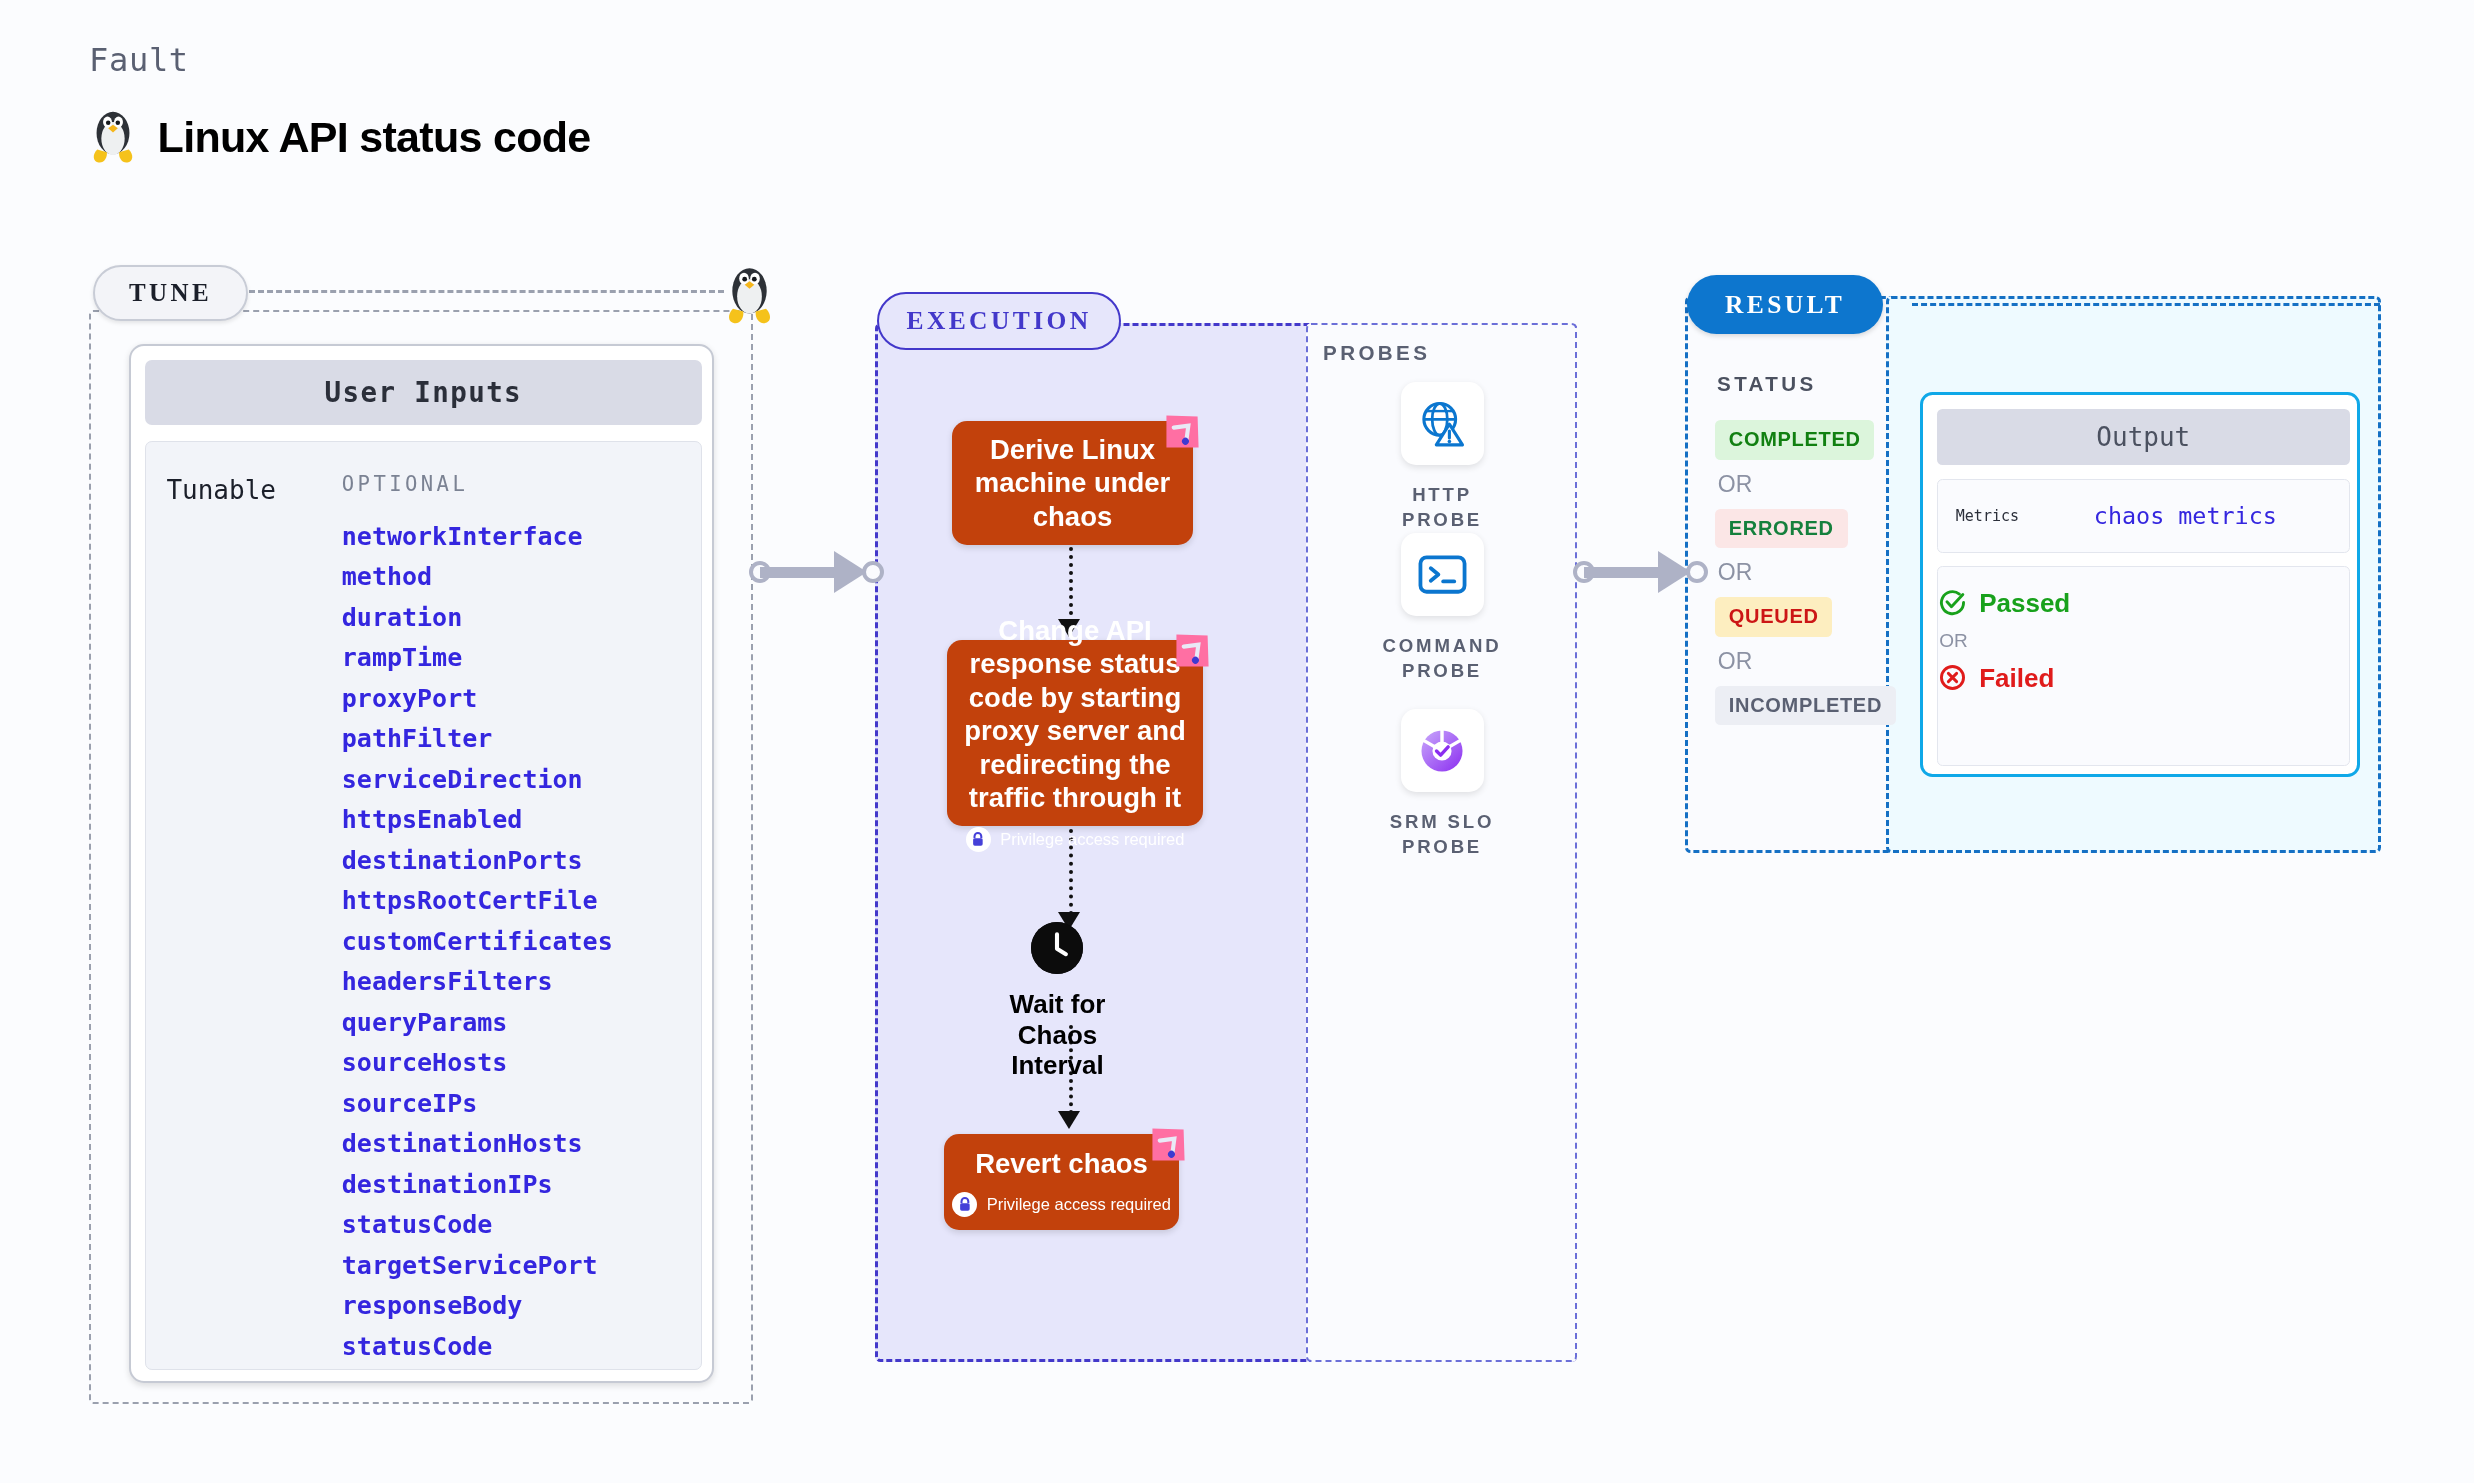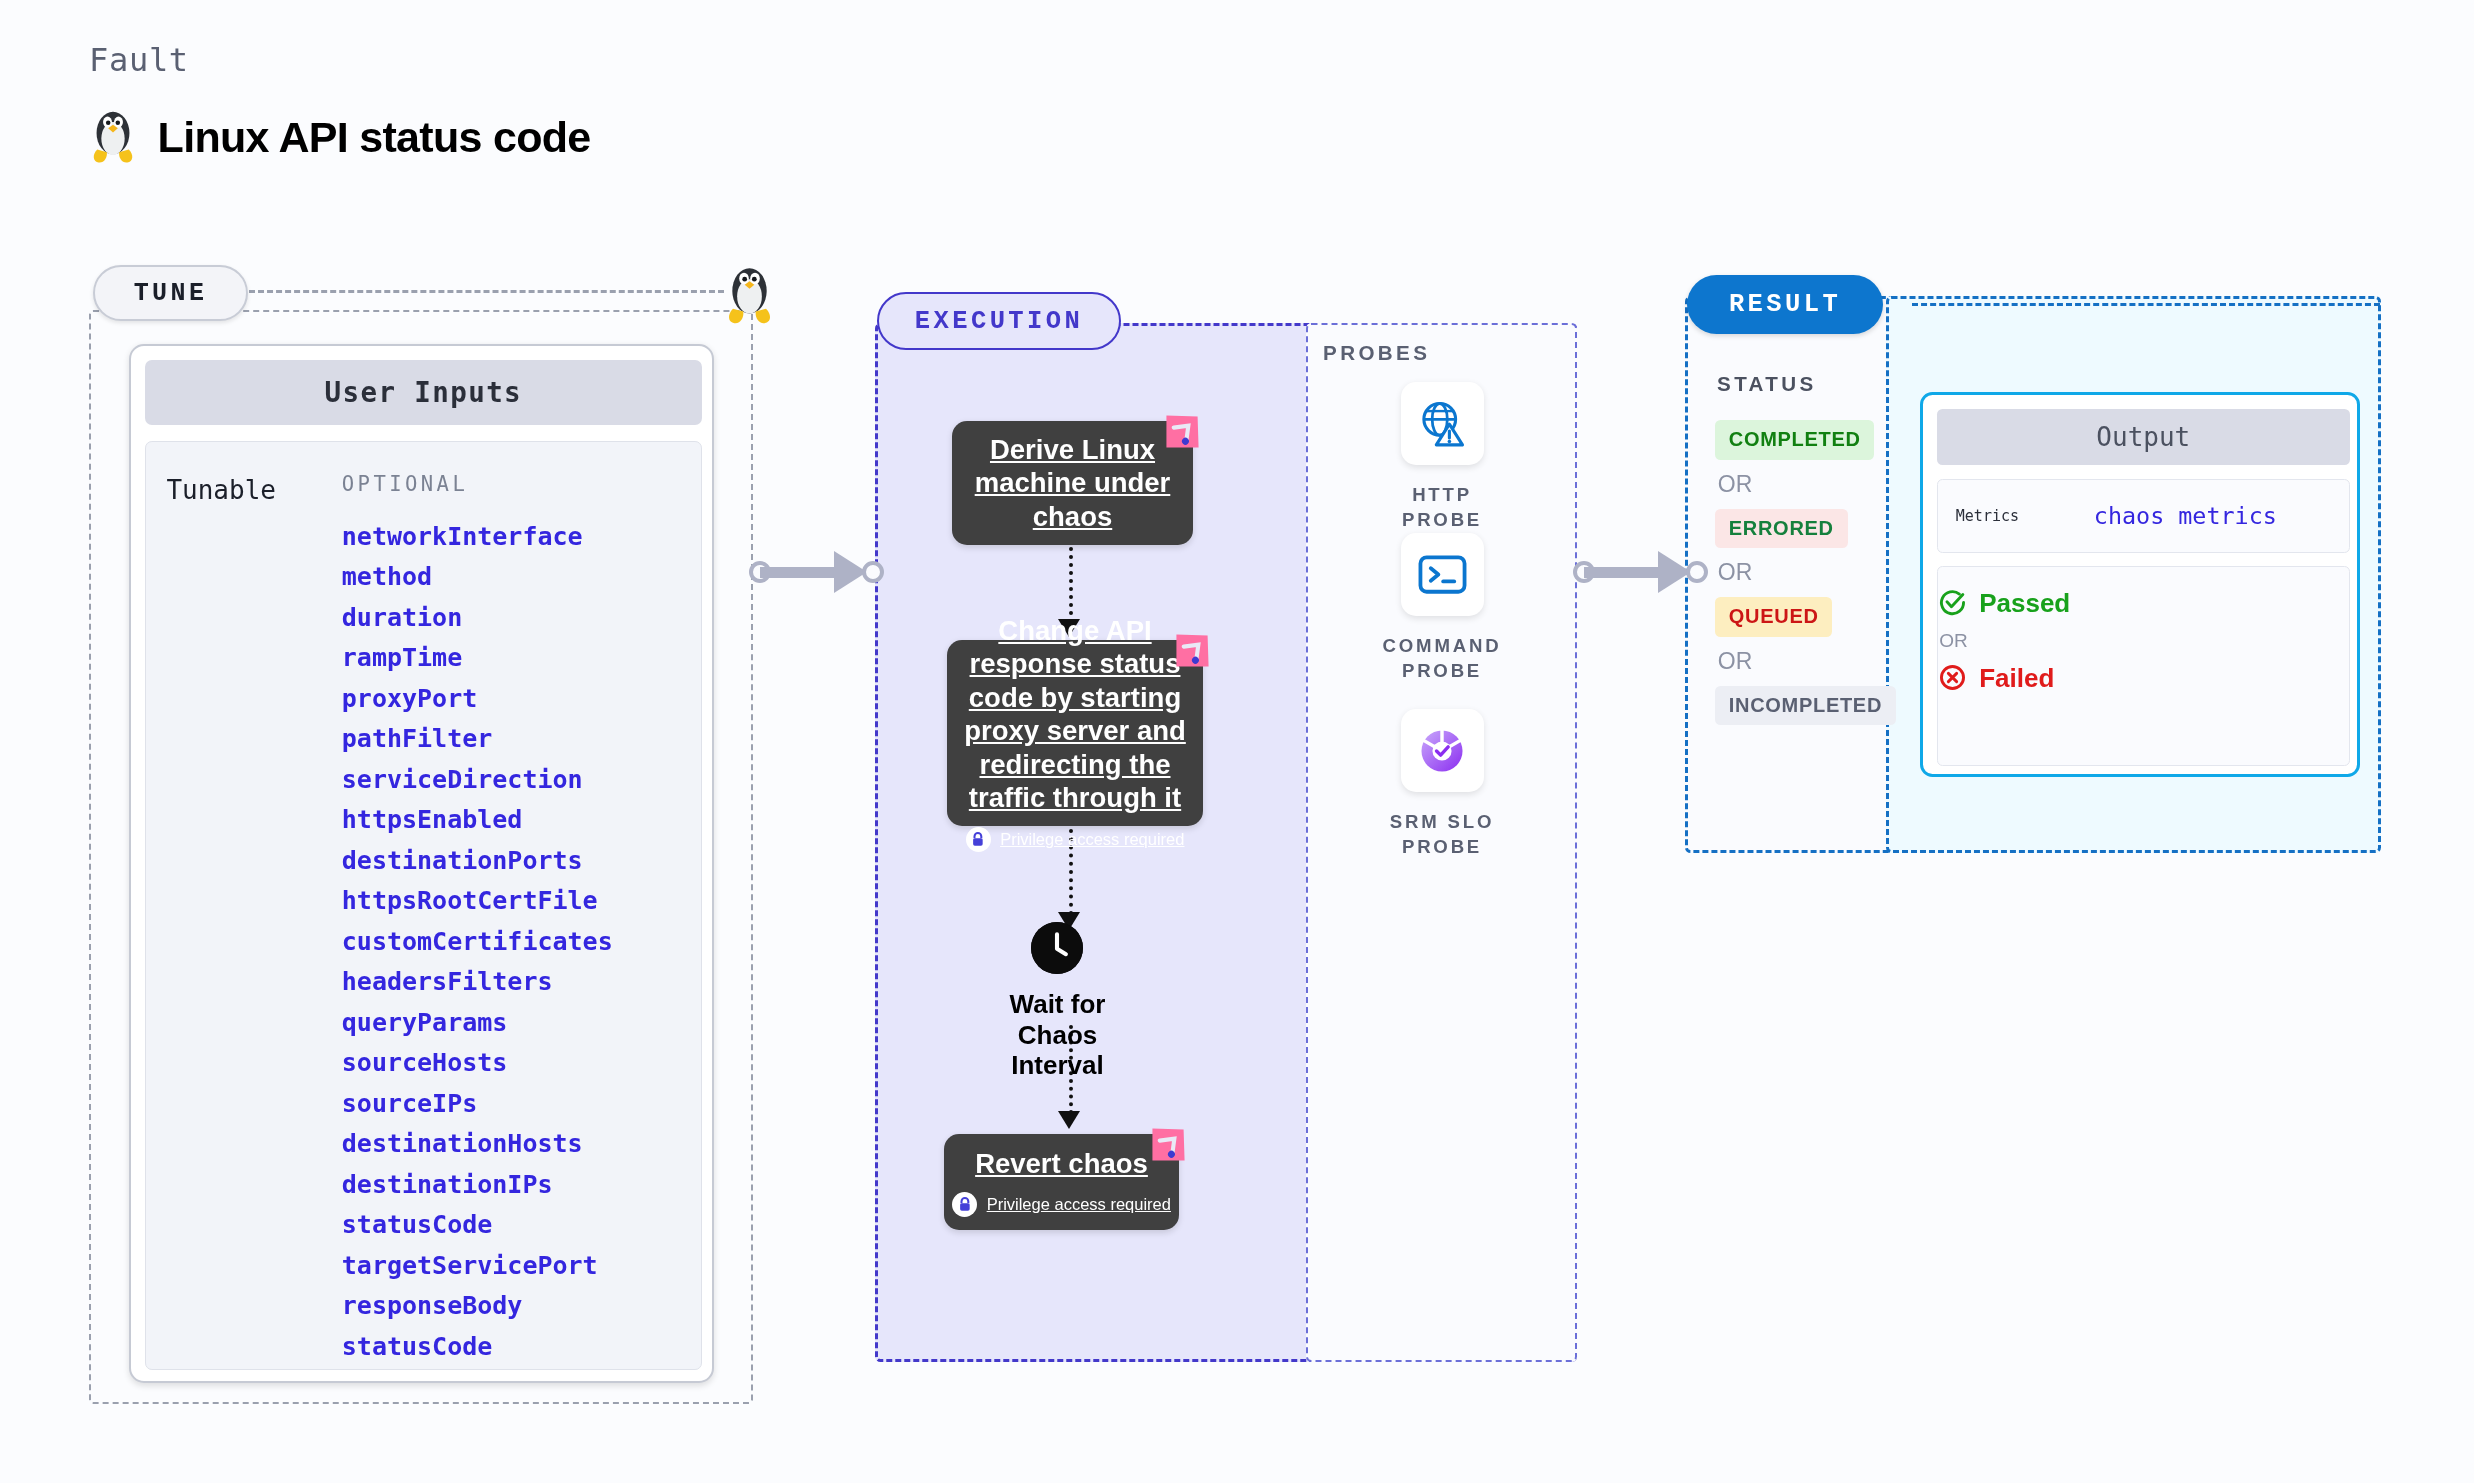--- a/index.html
+++ b/index.html
@@ -39,21 +39,21 @@
   }
   #output-box{
     left:1886px;top:296px;width:495px;height:557px;
     border:3.4px dashed #1570c4;border-radius:5.5px;background:#eefaff;
   }
 
   
   .pill{
     position:absolute;display:flex;align-items:center;justify-content:center;
     border-radius:55px;box-sizing:border-box;z-index:6;
-    font-family:Liberation Mono, monospace;
+    font-family:Liberation Serif, serif;
     font-weight:bold;letter-spacing:3.4px;
   }
   #tune-pill{
     left:93px;top:265px;width:155px;height:56px;
     background:#f3f4f8;border:2.1px solid #c8ccd6;color:#1b1f2a;font-size:25px;
     box-shadow:0 2.1px 4.1px rgba(0,0,0,.10);
   }
   #exec-pill{
     left:877px;top:292px;width:244px;height:58px;
     background:#e6e6fb;border:2.8px solid #4338ca;color:#4338ca;font-size:25.5px;
@@ -105,24 +105,24 @@
     background:#fafbfe;border:4.1px solid #aeb2c6;box-sizing:border-box;top:10.3px;
   }
   .conn-head{
     position:absolute;width:0;height:0;top:0;
     border-top:21.3px solid transparent;border-bottom:21.3px solid transparent;
     border-left:33px solid #aeb2c6;
   }
 
   
   .node{
-    position:absolute;background:#404040;border-radius:15px;
+    position:absolute;background:#c2410c;border-radius:15px;
     color:#fff;text-align:center;box-sizing:border-box;z-index:4;
     box-shadow:0 2.8px 6.9px rgba(0,0,0,.13);
-    display:flex;flex-direction:column;align-items:center;justify-content:center;text-decoration:underline;
+    display:flex;flex-direction:column;align-items:center;justify-content:center;
   }
   .node-text{font-size:27.5px;font-weight:bold;line-height:1.22;padding:0 11px;}
   .priv{display:flex;align-items:center;gap:9.6px;margin-top:12.4px;}
   .lock-circle{
     width:25px;height:25px;border-radius:50%;background:#fff;
     display:flex;align-items:center;justify-content:center;
   }
   .priv-text{font-size:16.5px;font-weight:500;color:#fff;}
 
   .ribbon{

